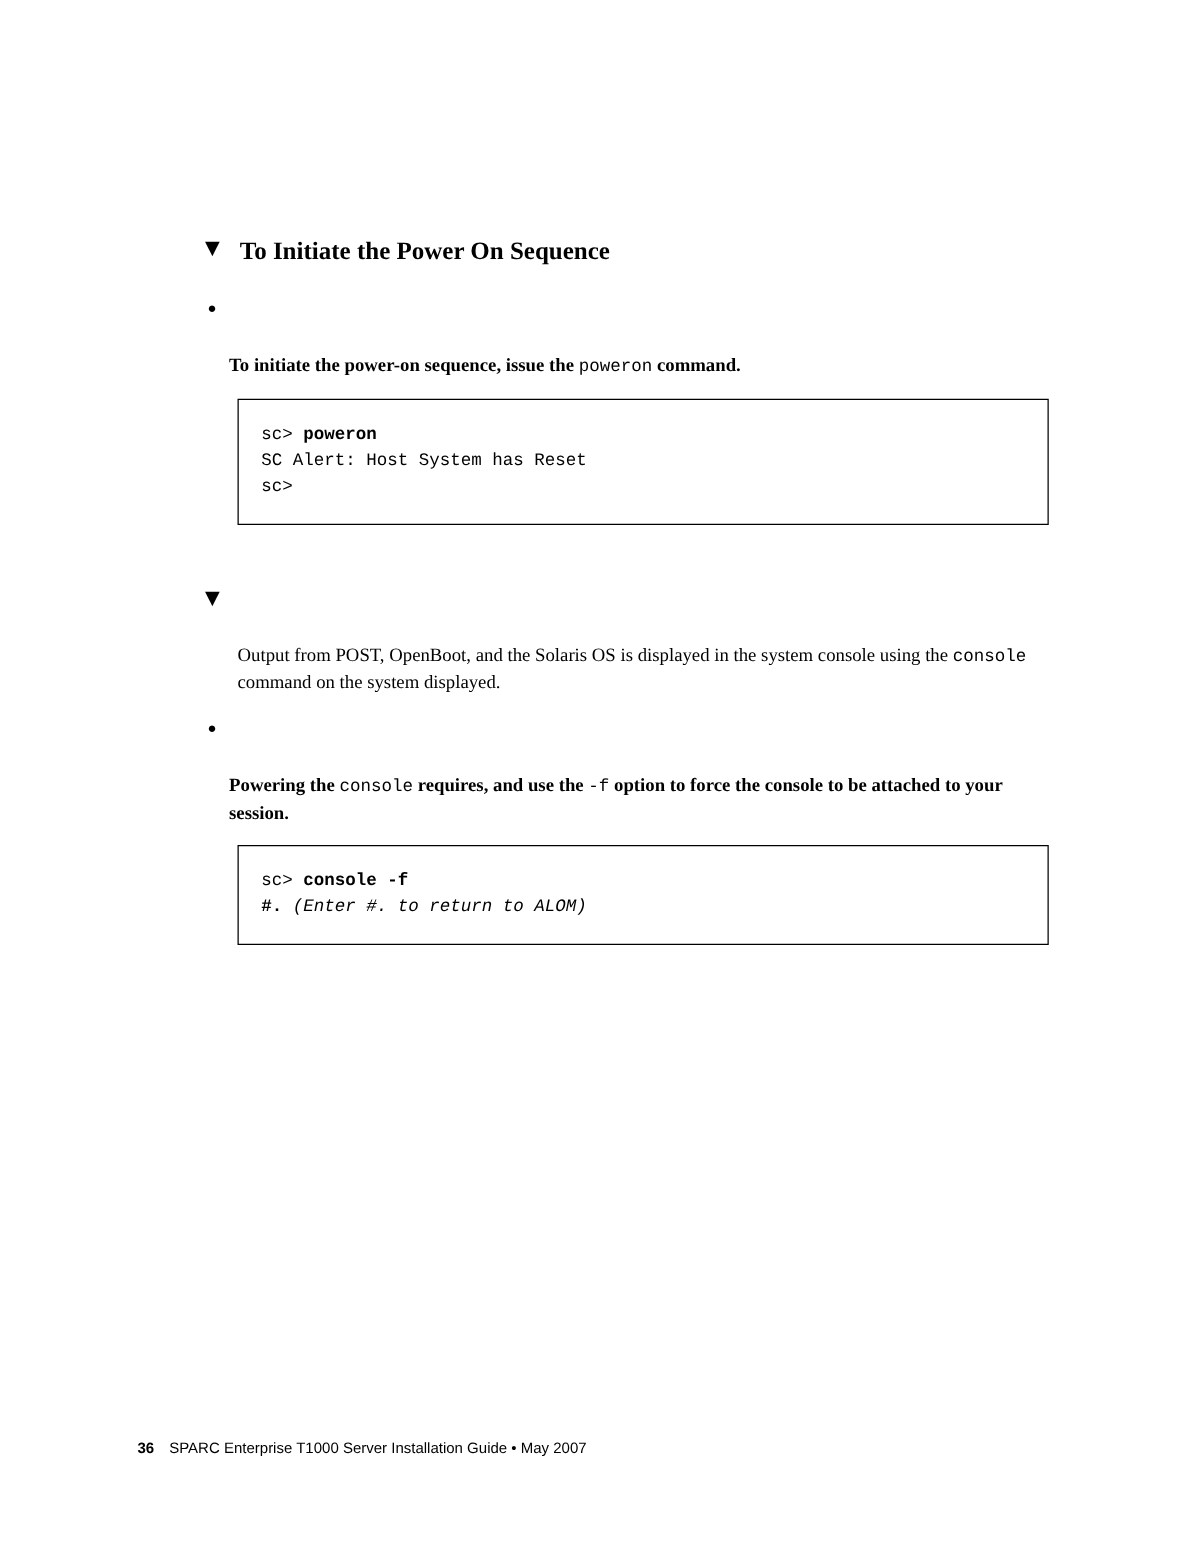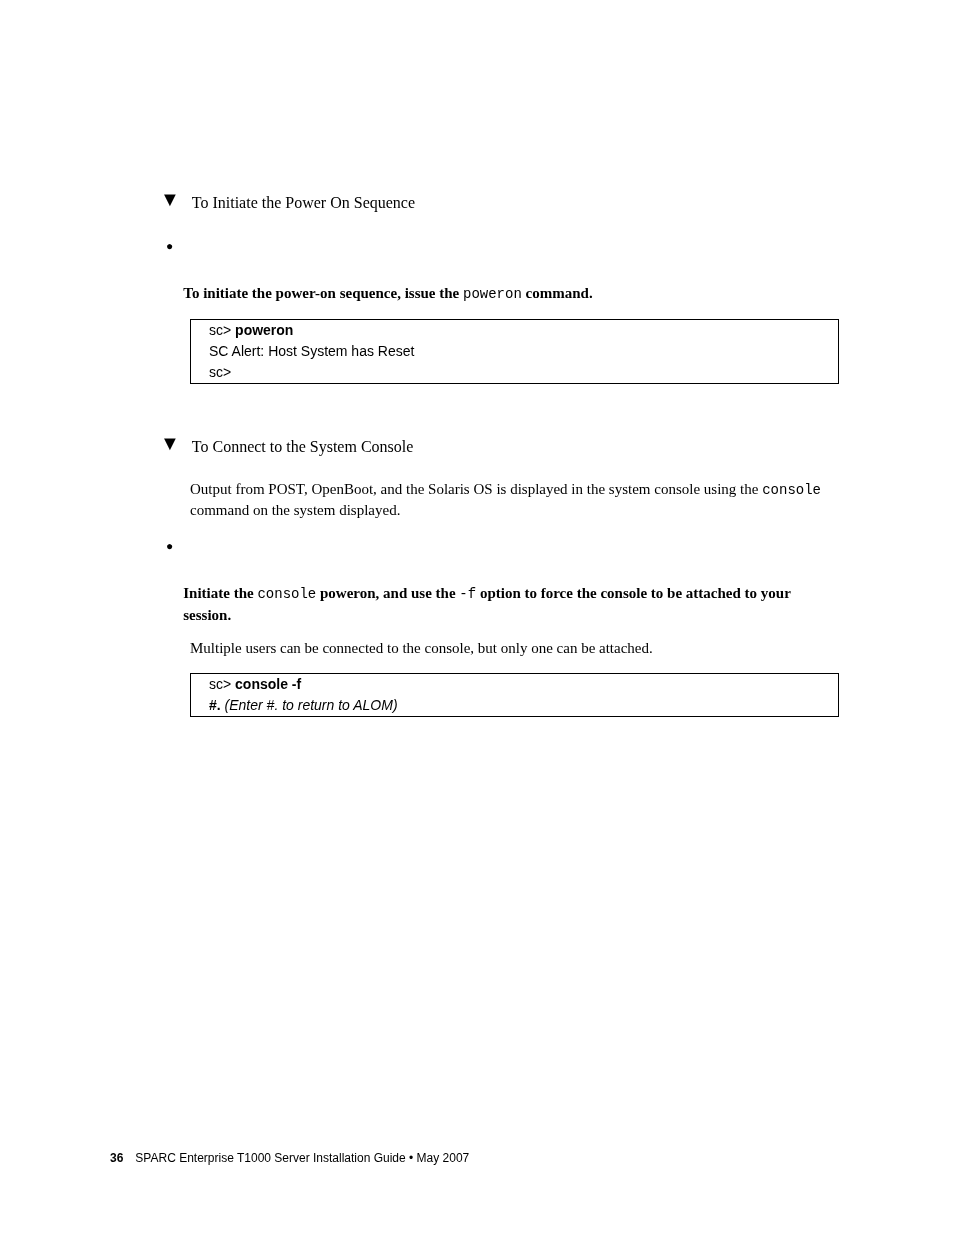--- a/index.html
+++ b/index.html
@@ -20,22 +20,22 @@
       margin-bottom: 22px;
       margin-left: -30px;
     }
     .triangle-icon {
       font-size: 20px;
       margin-right: 12px;
       position: relative;
       top: -2px;
     }
     .heading-text {
-      font-size: 16px;
-      font-weight: 400;
+      font-size: 20px;
+      font-weight: 700;
       font-family: Georgia, 'Times New Roman', serif;
     }
     .body-para {
       font-size: 15px;
       line-height: 1.4;
       margin-bottom: 14px;
       font-family: Georgia, 'Times New Roman', serif;
     }
     .code-inline {
       font-family: 'Courier New', monospace;
@@ -55,23 +55,23 @@
     }
     .bullet-text {
       font-size: 15px;
       line-height: 1.4;
       font-family: Georgia, 'Times New Roman', serif;
       margin-top: 48px;
     }
     .bold { font-weight: 700; }
     .code-block {
       border: 1px solid #000;
-      padding: 0 18px;
+      padding: 18px 18px;
       margin: 14px 0 50px 0;
-      font-family: Liberation Sans, sans-serif;
+      font-family: Liberation Mono, monospace;
       font-size: 14px;
       line-height: 1.5;
       white-space: pre;
     }
     .code-block-2 {
       margin-bottom: 0;
     }
     .code-bold {
       font-weight: 700;
     }
@@ -109,35 +109,33 @@
     </span>
   </div>
 
 
   <div class="code-block"><span>sc&gt; </span><span class="code-bold">poweron</span>
 <span>SC Alert: Host System has Reset</span>
 <span>sc&gt;</span></div>
 
   <div class="section-heading">
     <span class="triangle-icon">▼</span>
-    <span class="heading-text">To Connect to the System Console</span>
   </div>
 
   <p class="body-para">
     <span>Output from POST, OpenBoot, and the Solaris OS is displayed in the system console using the </span><span class="code-inline">console</span><span> command on the system displayed.</span>
   </p>
 
   <div class="bullet-item">
     <span class="bullet-icon">●</span>
     <span class="bullet-text">
-      <span class="bold">Initiate the </span><span class="code-inline">console</span><span class="bold"> poweron, and use the </span><span class="code-inline">-f</span><span class="bold"> option to force the console to be attached to your session.</span>
+      <span class="bold">Powering the </span><span class="code-inline">console</span><span class="bold"> requires, and use the </span><span class="code-inline">-f</span><span class="bold"> option to force the console to be attached to your session.</span>
     </span>
   </div>
 
-  <p class="body-para">Multiple users can be connected to the console, but only one can be attached.</p>
 
   <div class="code-block code-block-2"><span>sc&gt; </span><span class="code-bold">console -f</span>
 <span class="code-bold">#.</span><span class="code-italic"> (Enter #. to return to ALOM)</span></div>
 
 </div>
 
 <div class="footer">
   <span class="footer-pagenum">36</span><span>SPARC Enterprise T1000 Server Installation Guide • May 2007</span>
 </div>
 

